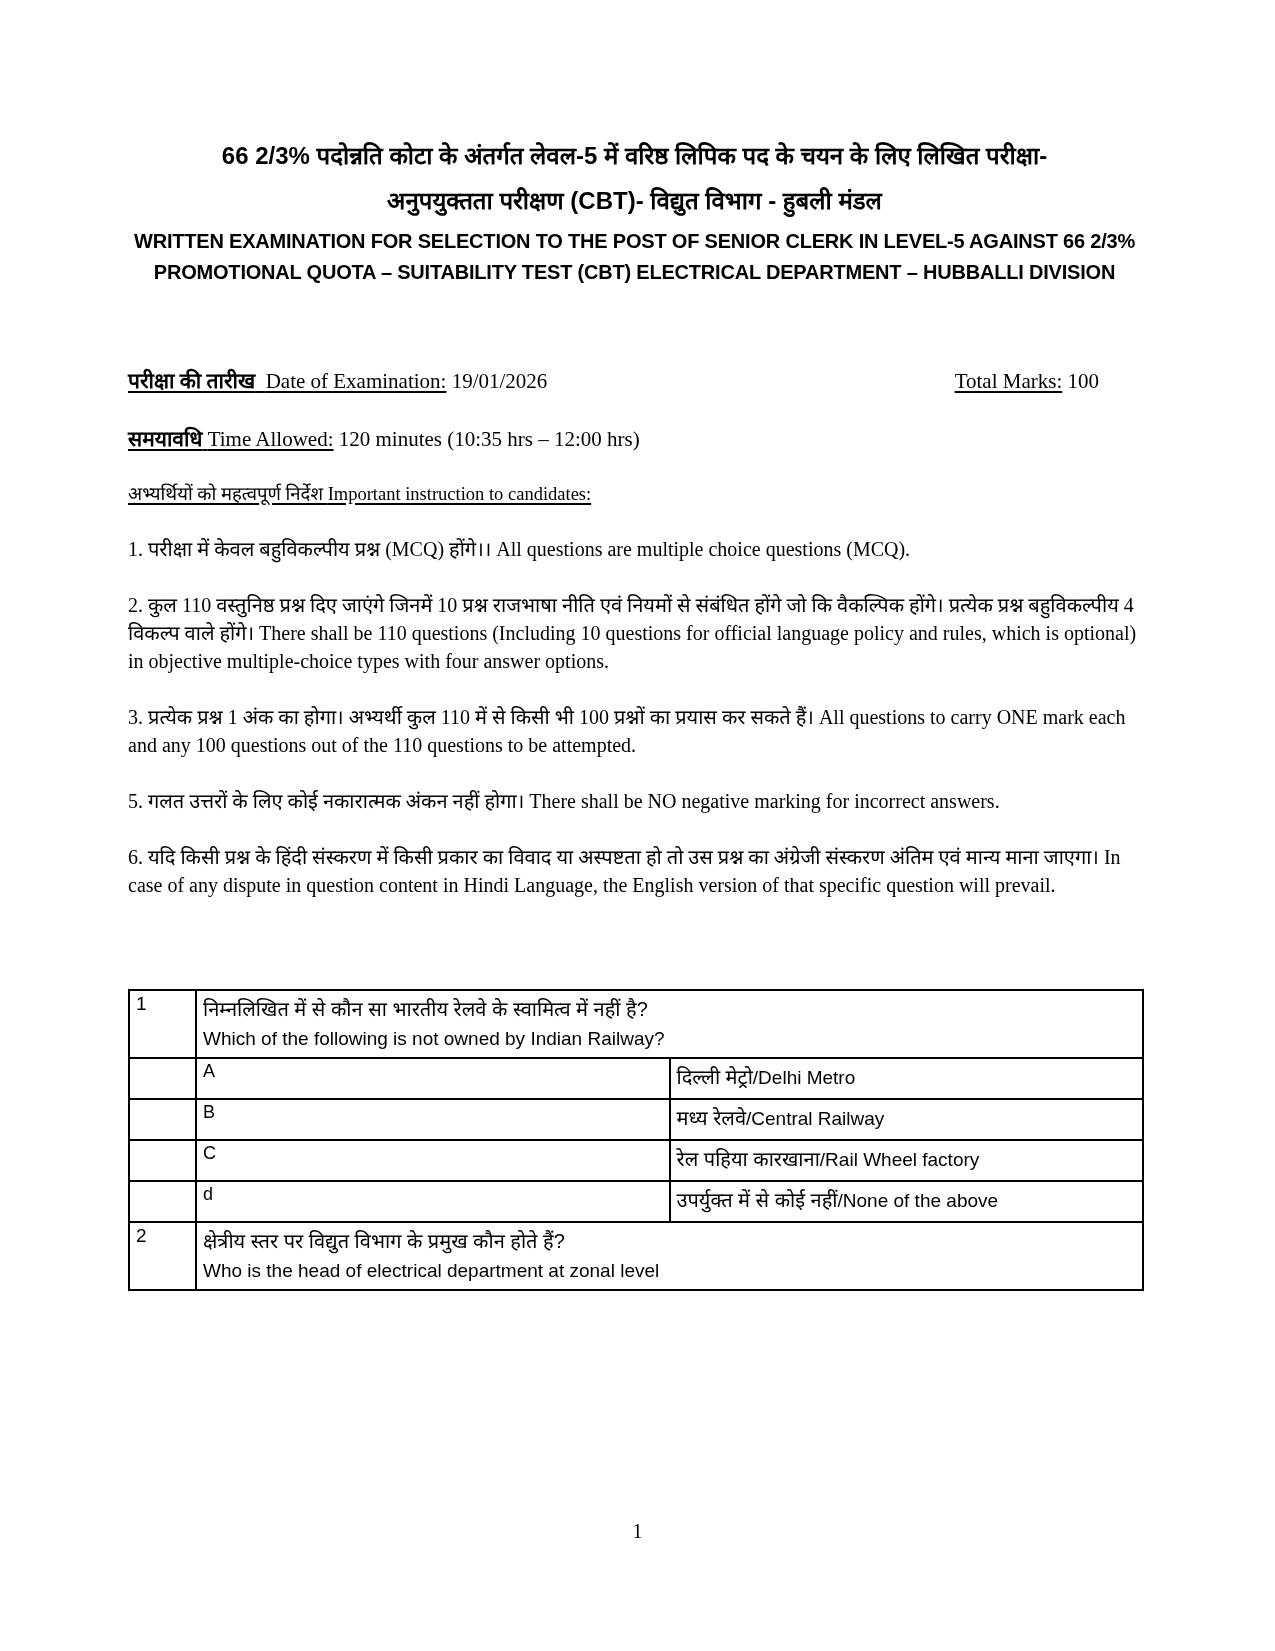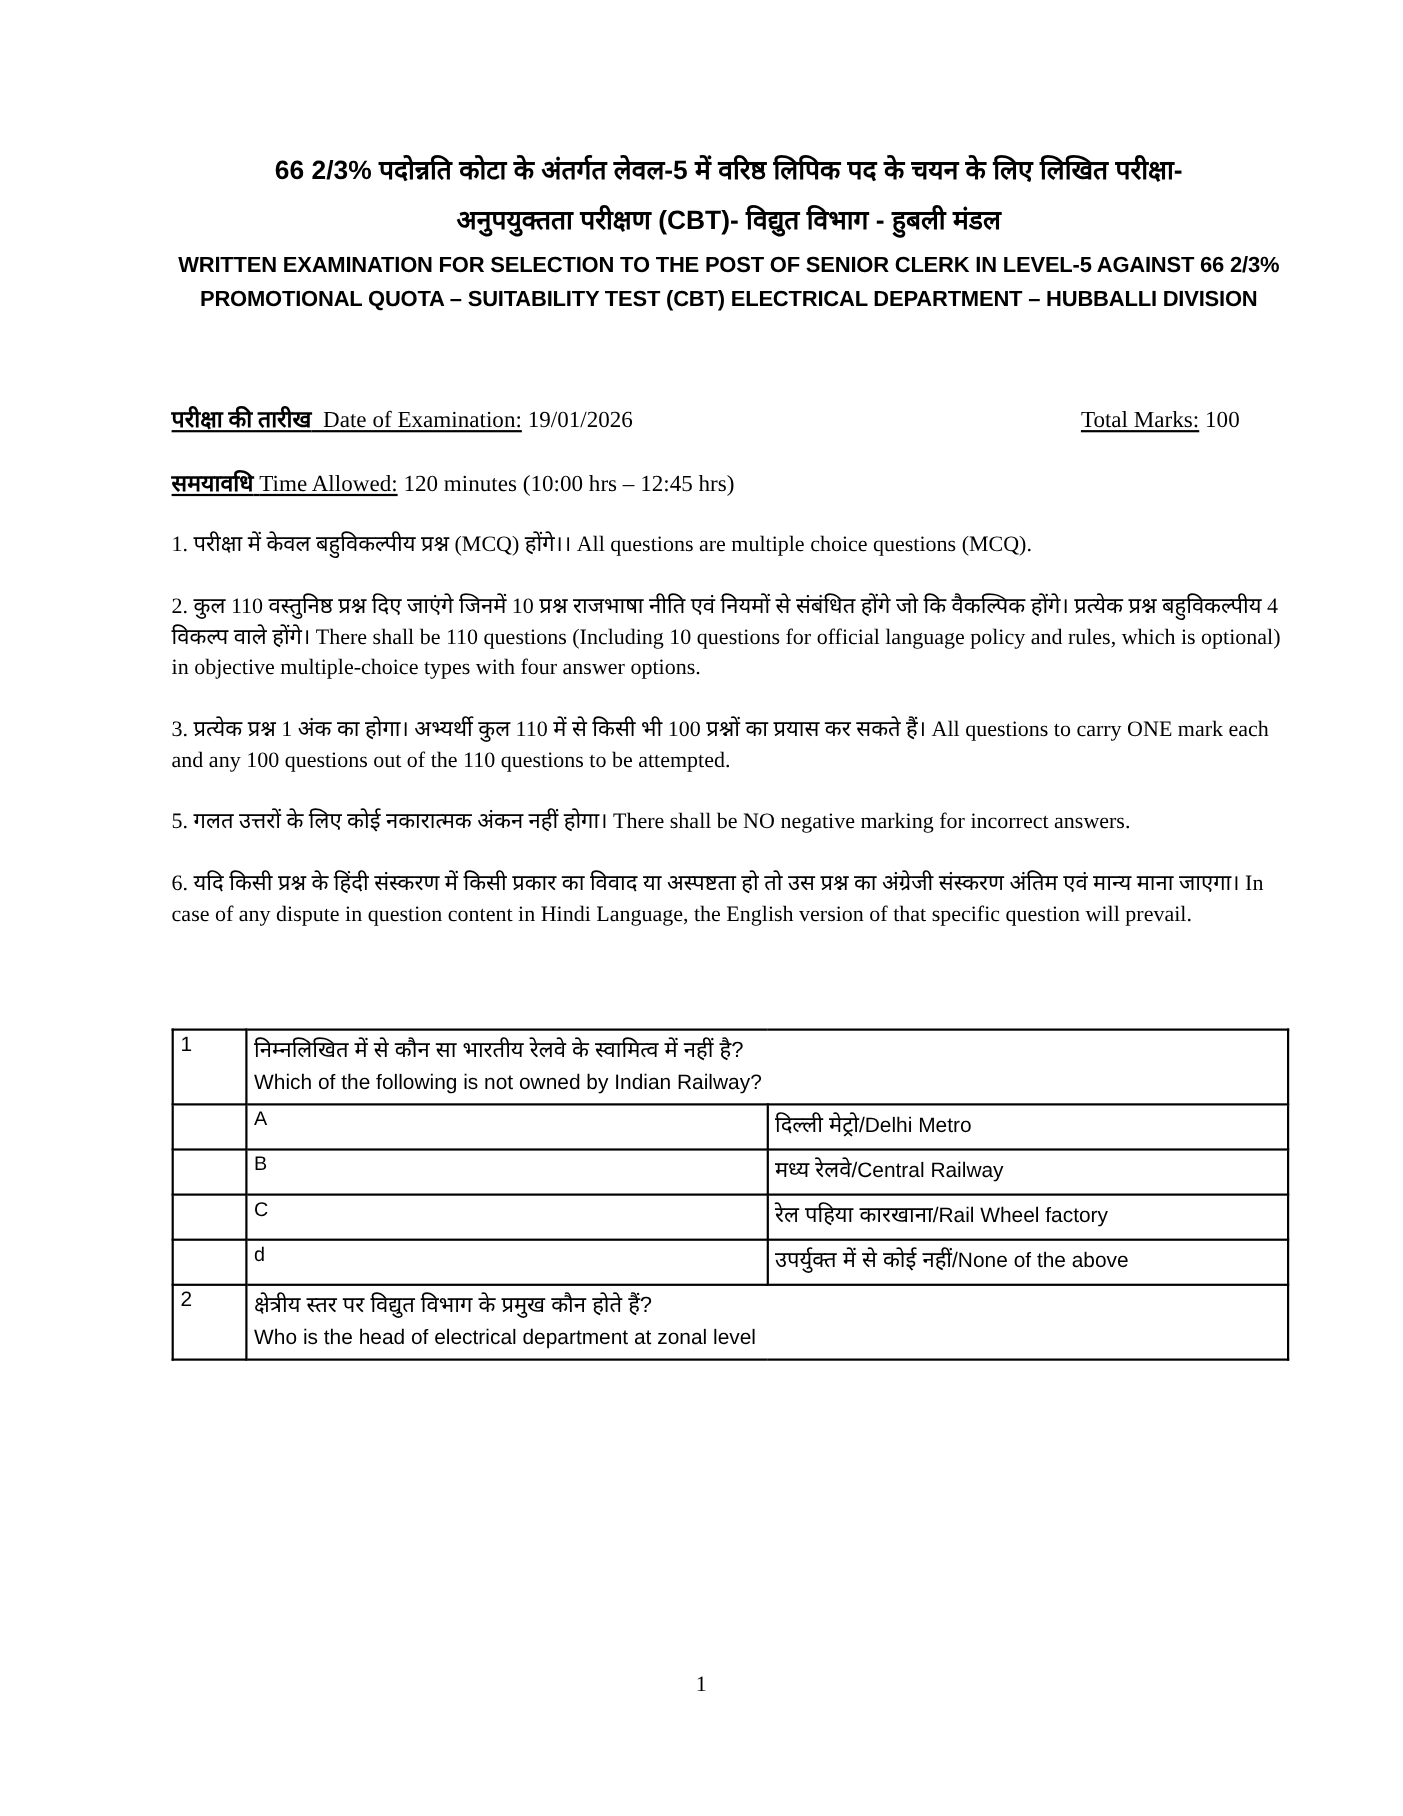--- a/index.html
+++ b/index.html
@@ -1,21 +1,21 @@
 <!DOCTYPE html>
 <html><head>
 <meta charset="utf-8">
 <style>
   html,body { margin:0; padding:0; background:#ffffff; }
   body {
     width:1275px; height:1651px; position:relative;
     font-family:"Liberation Serif", serif; color:#000;
     overflow:hidden;
   }
-  .content { position:absolute; left:156px; top:0; width:1013px; }
+  .content { position:absolute; left:128px; top:0; width:1013px; }
 
   
   .title-block { margin-top:140px; text-align:center; font-weight:bold; }
   .title-hi {
     font-family:"Liberation Sans", sans-serif;
     font-size:24px; line-height:32px; white-space:nowrap;
   }
   .title-hi.second { margin-top:13px; }
   .title-en {
     font-family:"Liberation Sans", sans-serif;
@@ -78,23 +78,26 @@
     </span>
     <span class="right-item">
       <span class="u">Total Marks:</span>
       <span>100</span>
     </span>
   </div>
 
 
   <div class="meta-row mt">
     <span class="u"><span class="hi-b">समयावधि</span> <span>Time Allowed:</span></span>
-    <span>120 minutes (10:00 hrs – 12:45 hrs)</span>
+    <span>120 minutes (10:35 hrs – 12:00 hrs)</span>
   </div>
 
+  <div class="inst-heading">
+    <span class="u"><span>अभ्यर्थियों को महत्वपूर्ण निर्देश</span> <span>Important instruction to candidates:</span></span>
+  </div>
 
   <p class="inst"><span class="hi">1. परीक्षा में केवल बहुविकल्पीय प्रश्न (MCQ) होंगे।।</span> <span class="en">All questions are multiple choice questions (MCQ).</span></p>
   <p class="inst"><span class="hi">2. कुल 110 वस्तुनिष्ठ प्रश्न दिए जाएंगे जिनमें 10 प्रश्न राजभाषा नीति एवं नियमों से संबंधित होंगे जो कि वैकल्पिक होंगे। प्रत्येक प्रश्न बहुविकल्पीय 4 विकल्प वाले होंगे।</span> <span class="en">There shall be 110 questions (Including 10 questions for official language policy and rules, which is optional) in objective multiple-choice types with four answer options.</span></p>
   <p class="inst"><span class="hi">3. प्रत्येक प्रश्न 1 अंक का होगा। अभ्यर्थी कुल 110 में से किसी भी 100 प्रश्नों का प्रयास कर सकते हैं।</span> <span class="en">All questions to carry ONE mark each and any 100 questions out of the 110 questions to be attempted.</span></p>
   <p class="inst"><span class="hi">5. गलत उत्तरों के लिए कोई नकारात्मक अंकन नहीं होगा।</span> <span class="en">There shall be NO negative marking for incorrect answers.</span></p>
   <p class="inst"><span class="hi">6. यदि किसी प्रश्न के हिंदी संस्करण में किसी प्रकार का विवाद या अस्पष्टता हो तो उस प्रश्न का अंग्रेजी संस्करण अंतिम एवं मान्य माना जाएगा।</span> <span class="en">In case of any dispute in question content in Hindi Language, the English version of that specific question will prevail.</span></p>
 
   <table class="qtable">
     <tbody>
         <tr>

